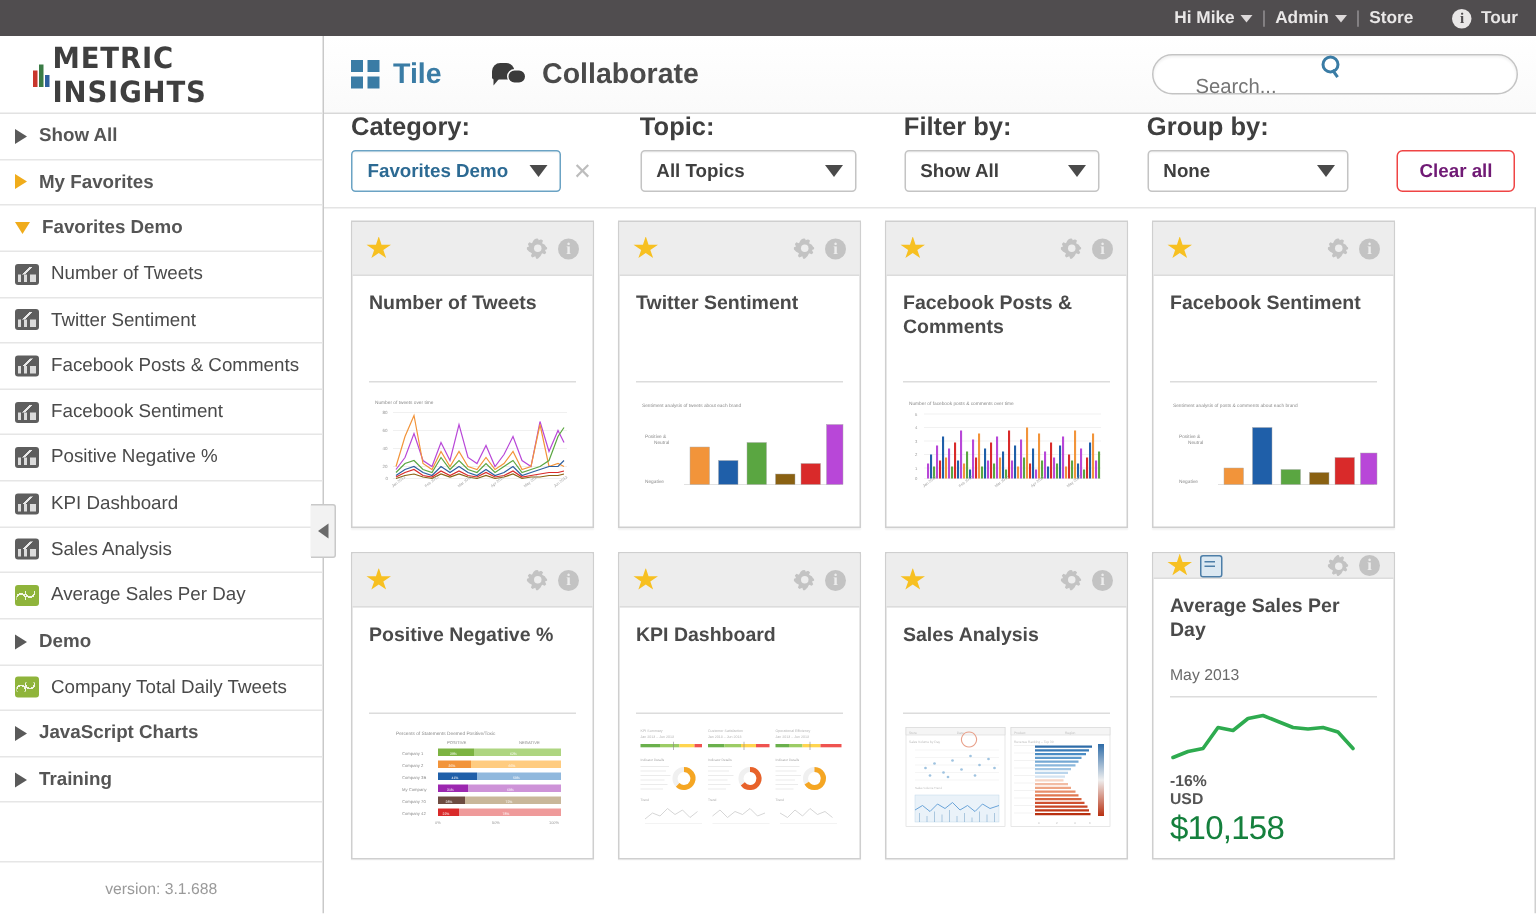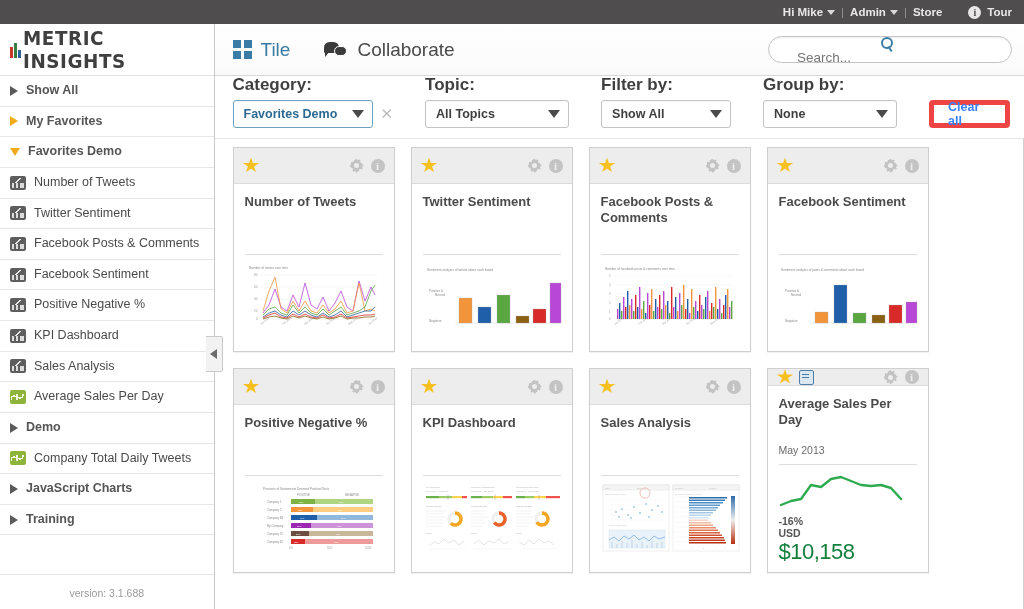--- a/index.html
+++ b/index.html
@@ -37,21 +37,21 @@
   
   #shell { display: flex; width: 1024px; height: 585px; }
 
   
   #sidebar {
     width: 216px; height: 585px; background: #fff;
     border-right: 1px solid #c9c9c9; position: relative;
     display: flex; flex-direction: column;
   }
   #logo-row {
-    height: 52px; display: flex; align-items: center; padding-left: 10px;
+    height: 52px; display: flex; align-items: center; padding-left: 22px;
     border-bottom: 1px solid #e2e2e2;
   }
   #logo-mark { display: flex; align-items: flex-end; height: 17px; margin-right: 1px; }
   #logo-mark i { display: block; width: 3px; margin-right: 1px; }
   #logo-text {
     font-size: 19.5px; font-weight: bold; color: #3f3f3f;
     letter-spacing: 0.6px; font-family: "DejaVu Sans", sans-serif;
     transform: scaleX(0.94); transform-origin: left center;
   }
   .nav-item {
@@ -114,21 +114,21 @@
   }
 
   
   #main { flex: 1 1 auto; height: 585px; display: flex; flex-direction: column; background: #fff; }
 
   #tabbar {
     height: 52px; display: flex; align-items: center;
     border-bottom: 1px solid #d8d8d8; padding: 0 12px 0 18px;
     background: linear-gradient(to bottom, #ffffff, #fafafa);
   }
-  .tab { display: flex; align-items: center; font-size: 19px; margin-right: 34px; }
+  .tab { display: flex; align-items: center; font-size: 19px; margin-right: 34px; font-weight: bold; }
   .tab.active { color: #3a7ca5; }
   .tab.idle { color: #4a4a4a; }
   #tile-glyph {
     display: grid; grid-template-columns: 8px 8px; grid-template-rows: 8px 8px;
     gap: 3px; margin-right: 9px;
   }
   #tile-glyph span { background: #3a7ca5; display: block; }
   #collab-glyph { margin-right: 9px; position: relative; width: 24px; height: 18px; }
   #collab-glyph .b1 {
     position: absolute; left: 0; top: 1px; width: 15px; height: 11px;
@@ -184,23 +184,23 @@
   }
   #sel-category { width: 140px; }
   #sel-topic { width: 144px; }
   #sel-filterby { width: 130px; }
   #sel-groupby { width: 134px; }
   #clear-x {
     margin-left: 8px; color: #bdbdbd; font-size: 15px; line-height: 1;
     font-family: "DejaVu Sans", sans-serif;
   }
   #clear-all-btn {
-    margin-left: auto; height: 28px; padding: 0 14px; border: 5px solid #ef4444;
+    margin-left: auto; height: 28px; padding: 0 14px; border: 1px solid #ef4444;
     border-radius: 4px; background: #fff; font-size: 12.5px; font-weight: bold;
-    color: #3b82f6; display: flex; align-items: center;
+    color: #701a75; display: flex; align-items: center;
   }
 
   
   #tiles {
     flex: 1 1 auto; background: #fff; border-top: 1px solid #e4e4e4;
     padding: 8px 14px 0 18px;
     display: grid; grid-template-columns: repeat(4, 162px);
     gap: 16px 16px; align-content: start;
     border-right: 1px solid #d0d0d0;
     overflow: hidden;

